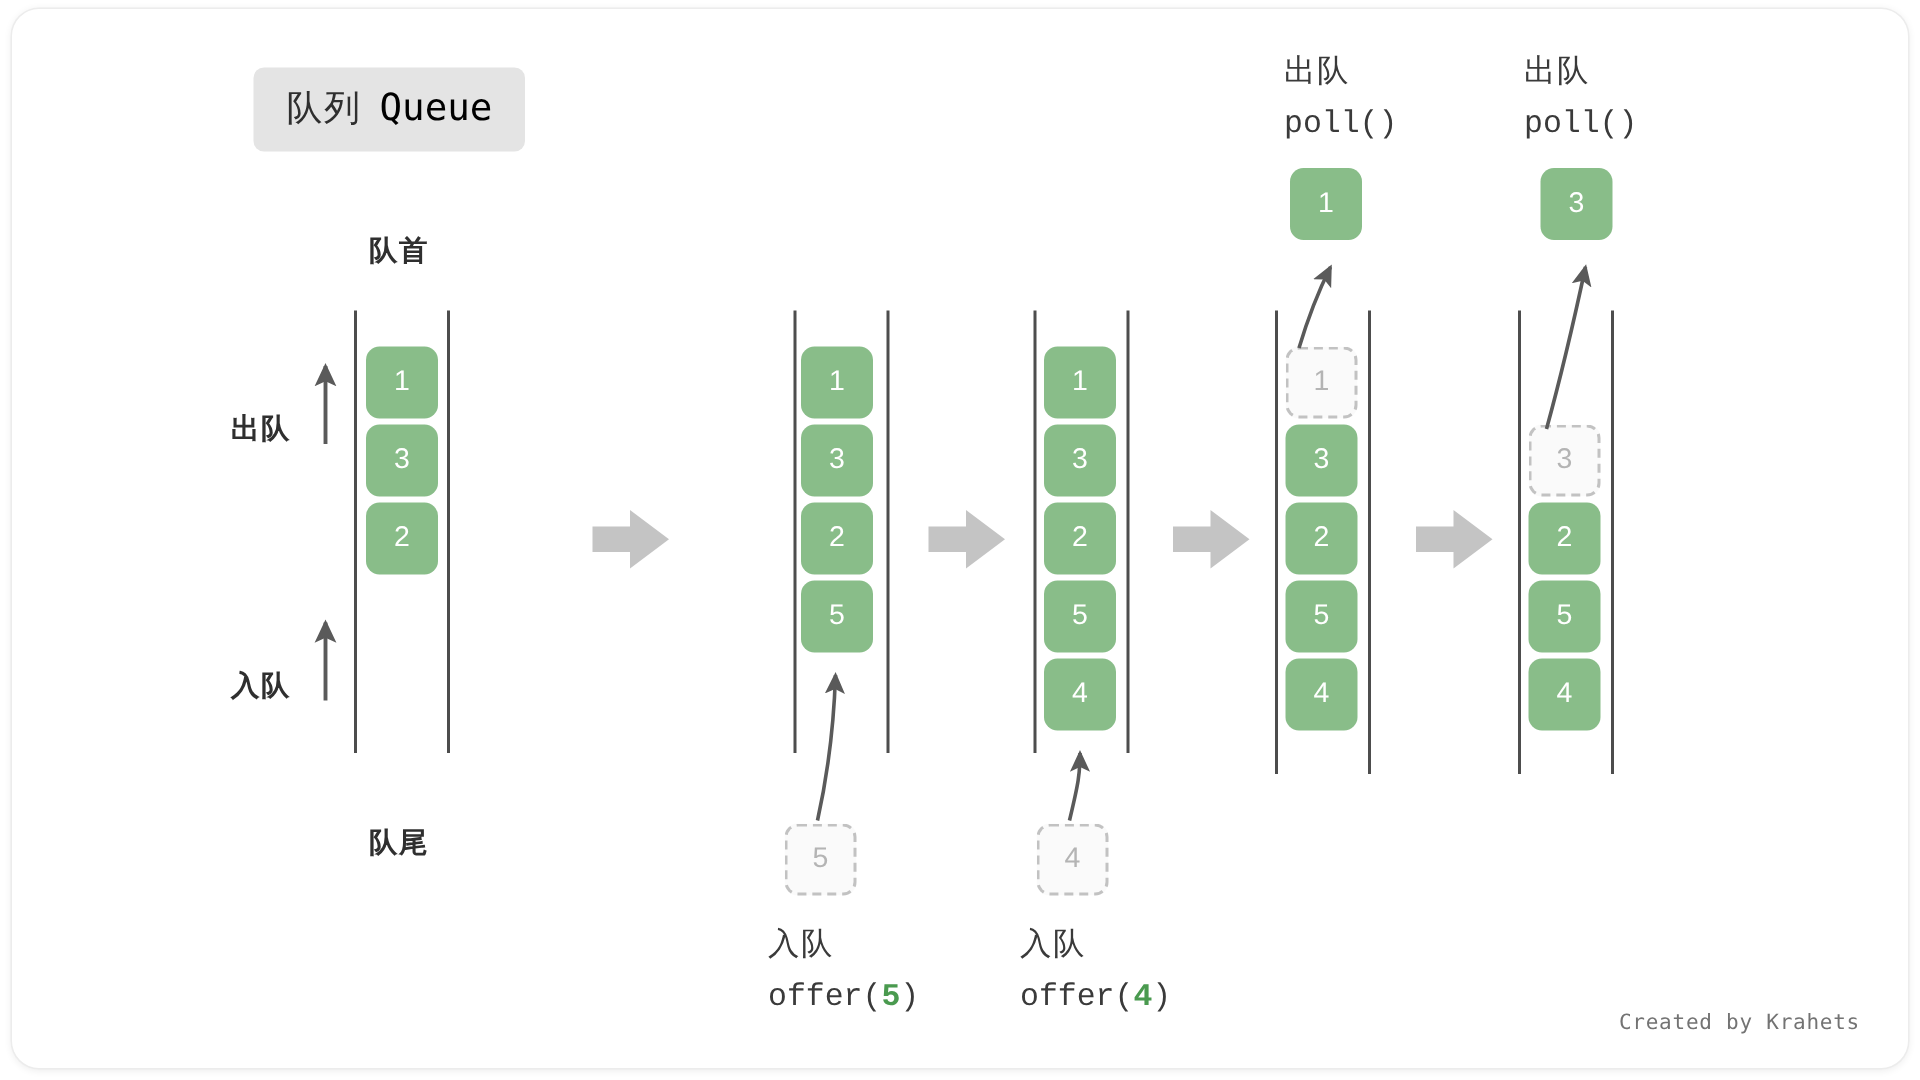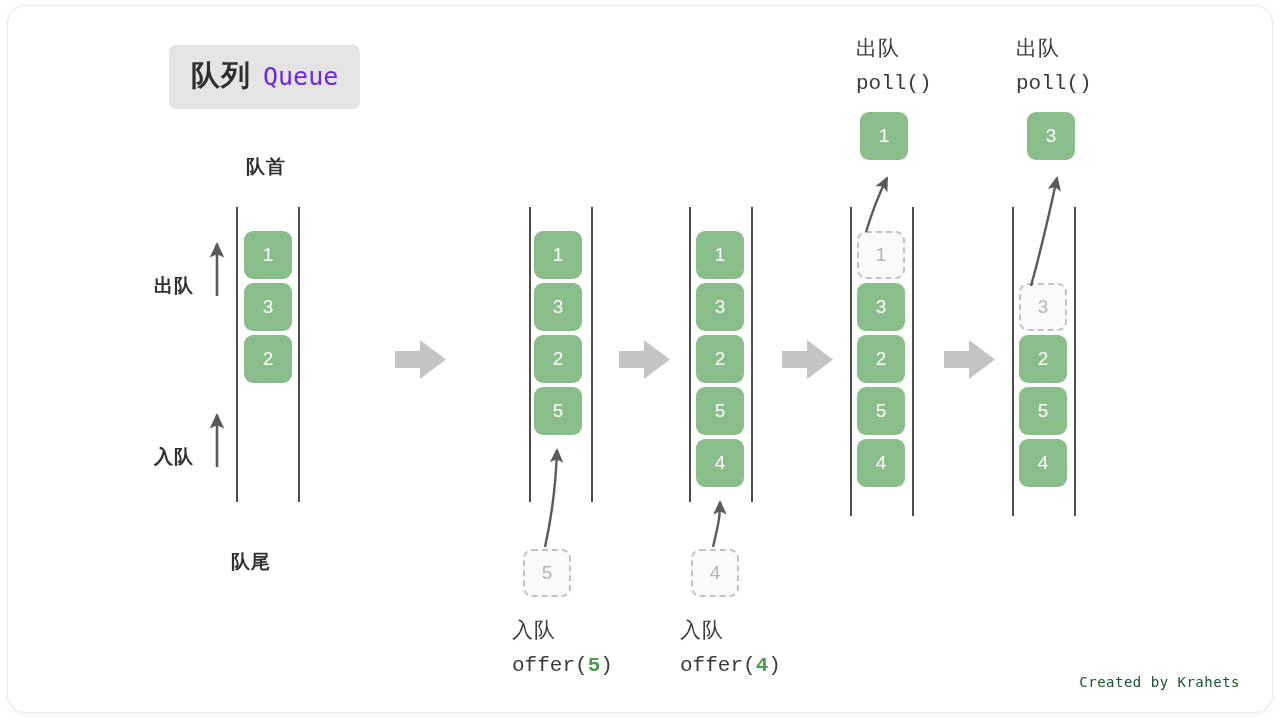--- a/index.html
+++ b/index.html
@@ -37,29 +37,29 @@
     top: 39px;
     padding: 11px 22px 13px 22px;
     background: #e4e4e4;
     border-radius: 7px;
     white-space: nowrap;
     display: flex;
     align-items: baseline;
     gap: 12px;
   }
   #title-badge .cn {
-    font-size: 29px;
-    font-weight: bold;
+    font-size: 24px;
+    font-weight: normal;
     color: #2f2f2f;
     letter-spacing: 1px;
   }
   #title-badge .en {
     font-family: "DejaVu Sans Mono", "Liberation Mono", monospace;
     font-size: 25px;
-    color: #6d28d9;
+    color: #000000;
     letter-spacing: 0px;
   }
 
   
   .cnlabel {
     position: absolute;
     font-size: 19px;
     font-weight: bold;
     color: #2f2f2f;
     white-space: nowrap;
@@ -125,38 +125,38 @@
     pointer-events: none;
   }
 
   
   #footer {
     position: absolute;
     right: 32px;
     bottom: 22px;
     font-family: "DejaVu Sans Mono", "Liberation Mono", monospace;
     font-size: 14px;
-    color: #14532d;
+    color: #737373;
     letter-spacing: 0.5px;
     margin-top: 32px;
   }
 </style>
 </head>
 <body>
 
 <div id="card">
   <div class="stage">
 
     <div id="title-badge">
       <span class="cn">队列</span>
       <span class="en">Queue</span>
     </div>
 
     <div class="cnlabel" style="left:238px; top:148px;">队首</div>
-    <div class="cnlabel" style="left:223px; top:543px;">队尾</div>
+    <div class="cnlabel" style="left:238px; top:543px;">队尾</div>
     <div class="cnlabel" style="left:146px; top:267px;">出队</div>
     <div class="cnlabel" style="left:146px; top:438px;">入队</div>
 
     <div class="rail" style="left:228px; top:201px; height:295px;"></div>
     <div class="rail" style="left:290px; top:201px; height:295px;"></div>
     <div class="cell" style="left:236px; top:225px;">1</div>
     <div class="cell" style="left:236px; top:277px;">3</div>
     <div class="cell" style="left:236px; top:329px;">2</div>
 
     <div class="rail" style="left:521px; top:201px; height:295px;"></div>

